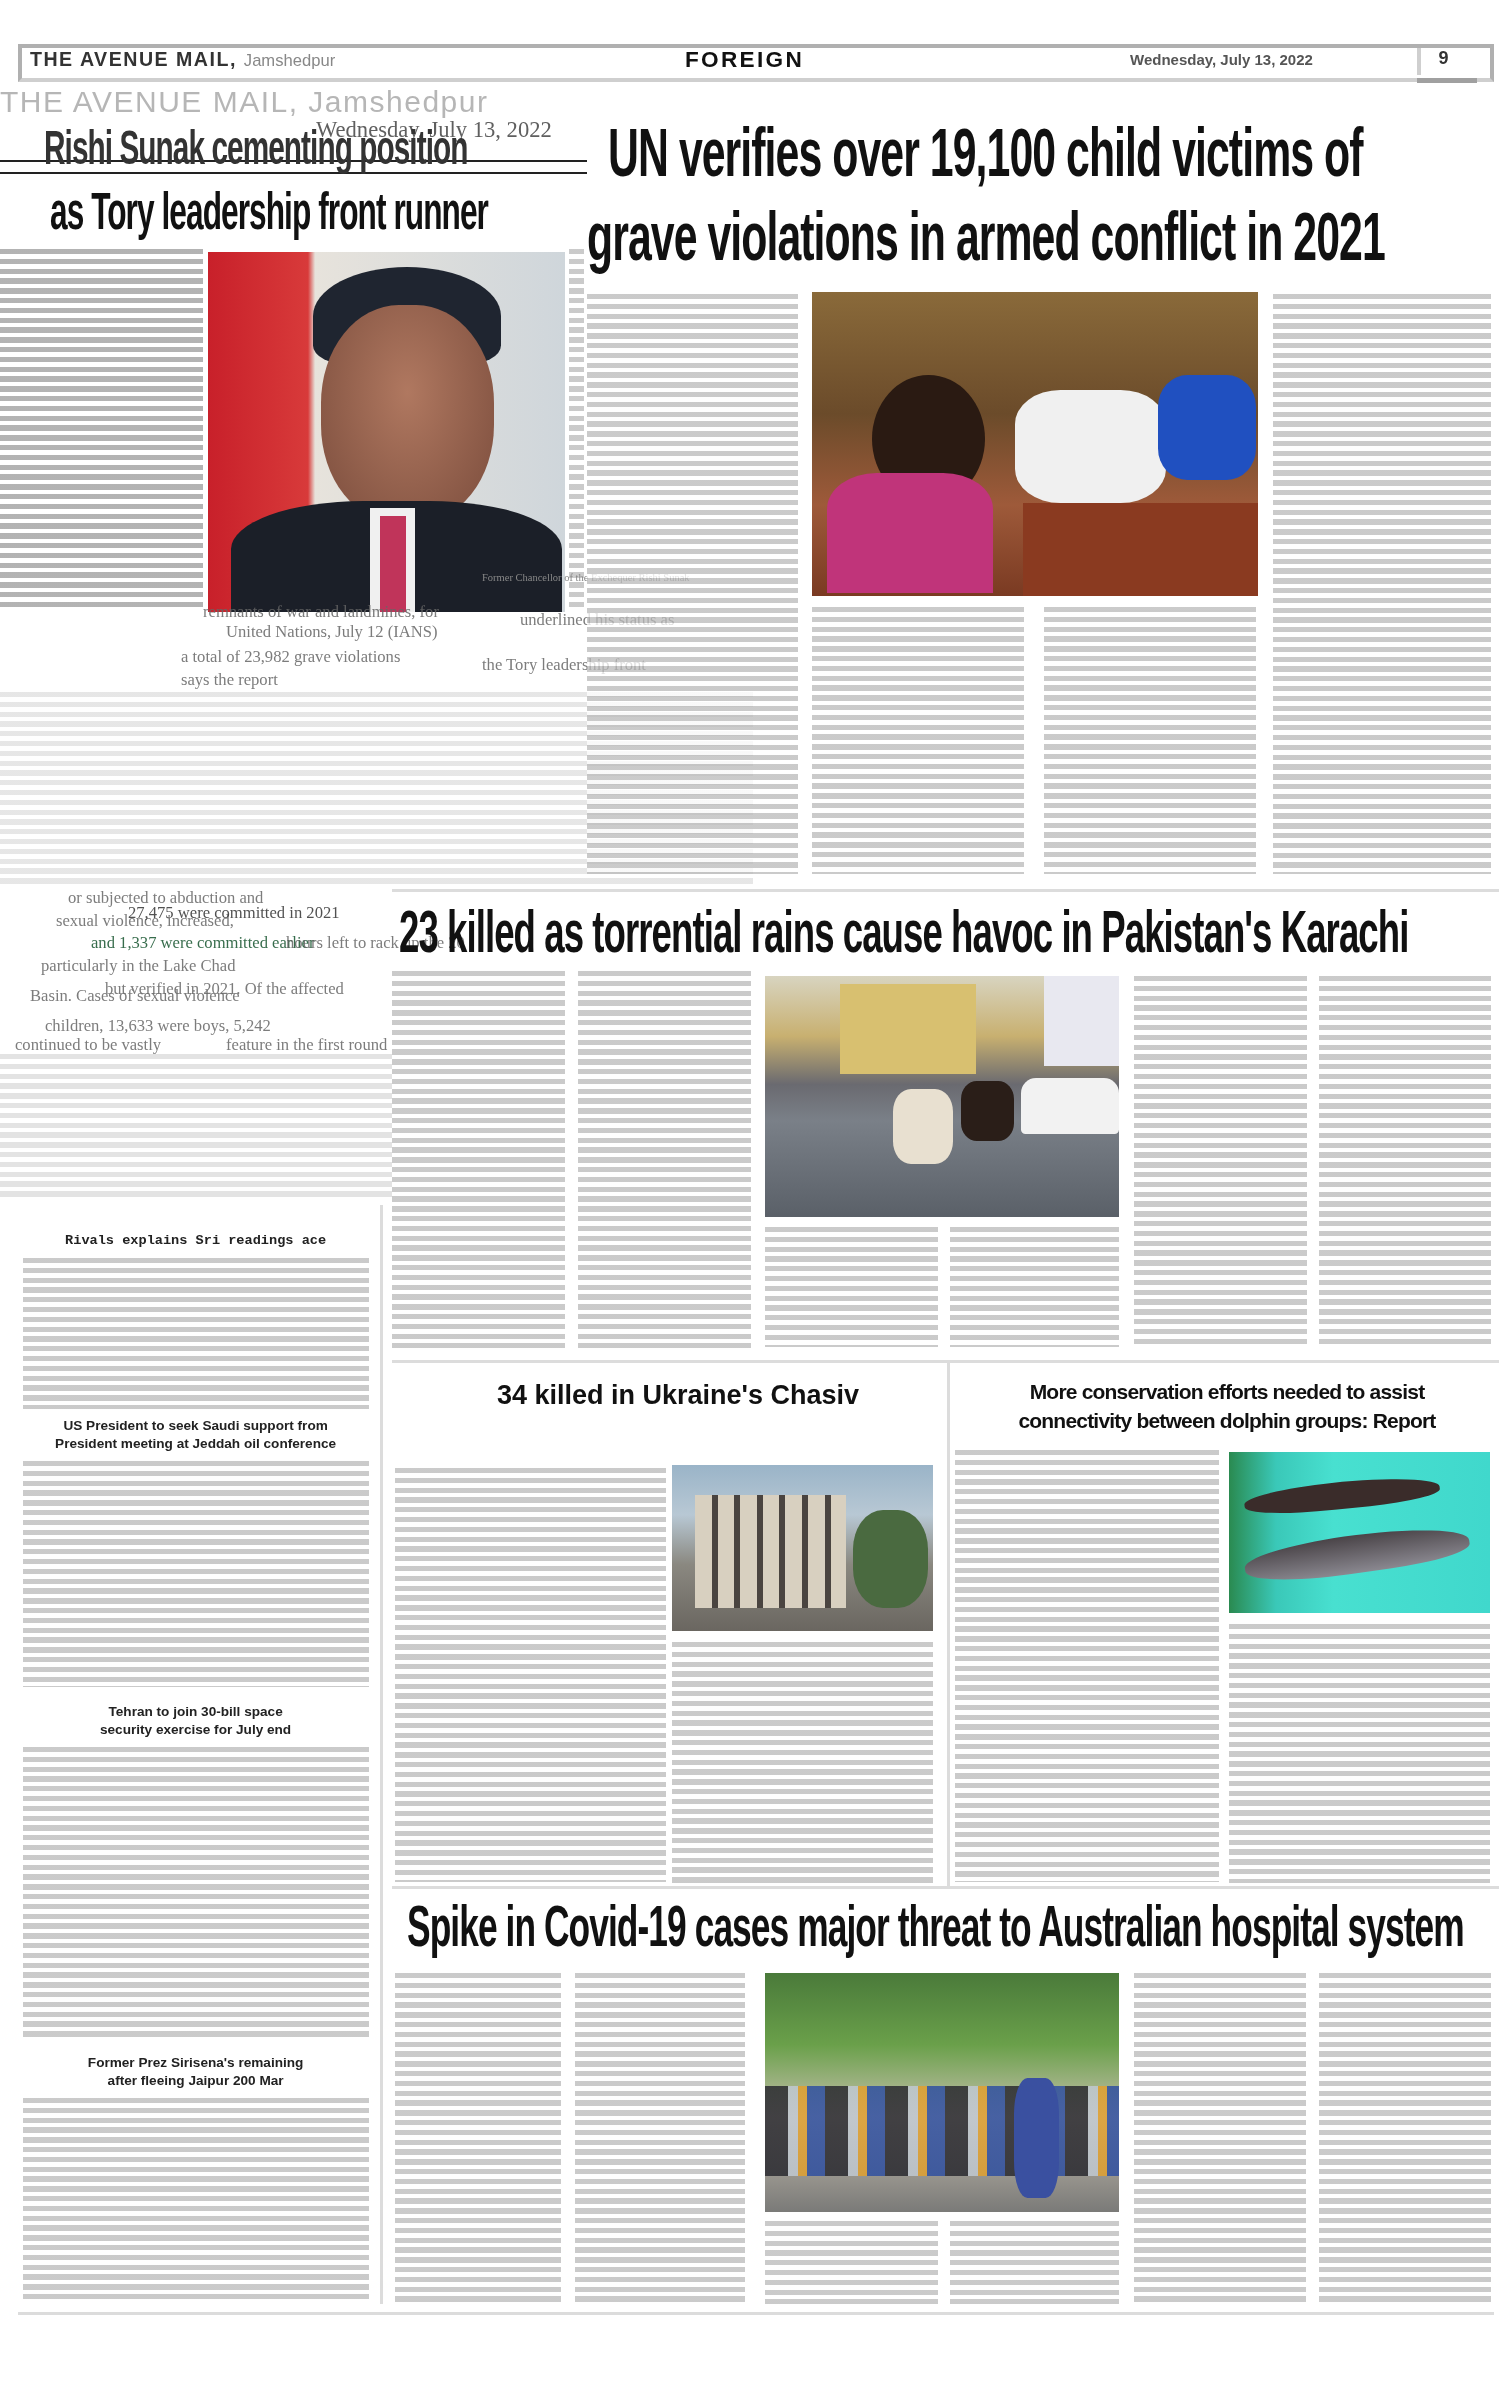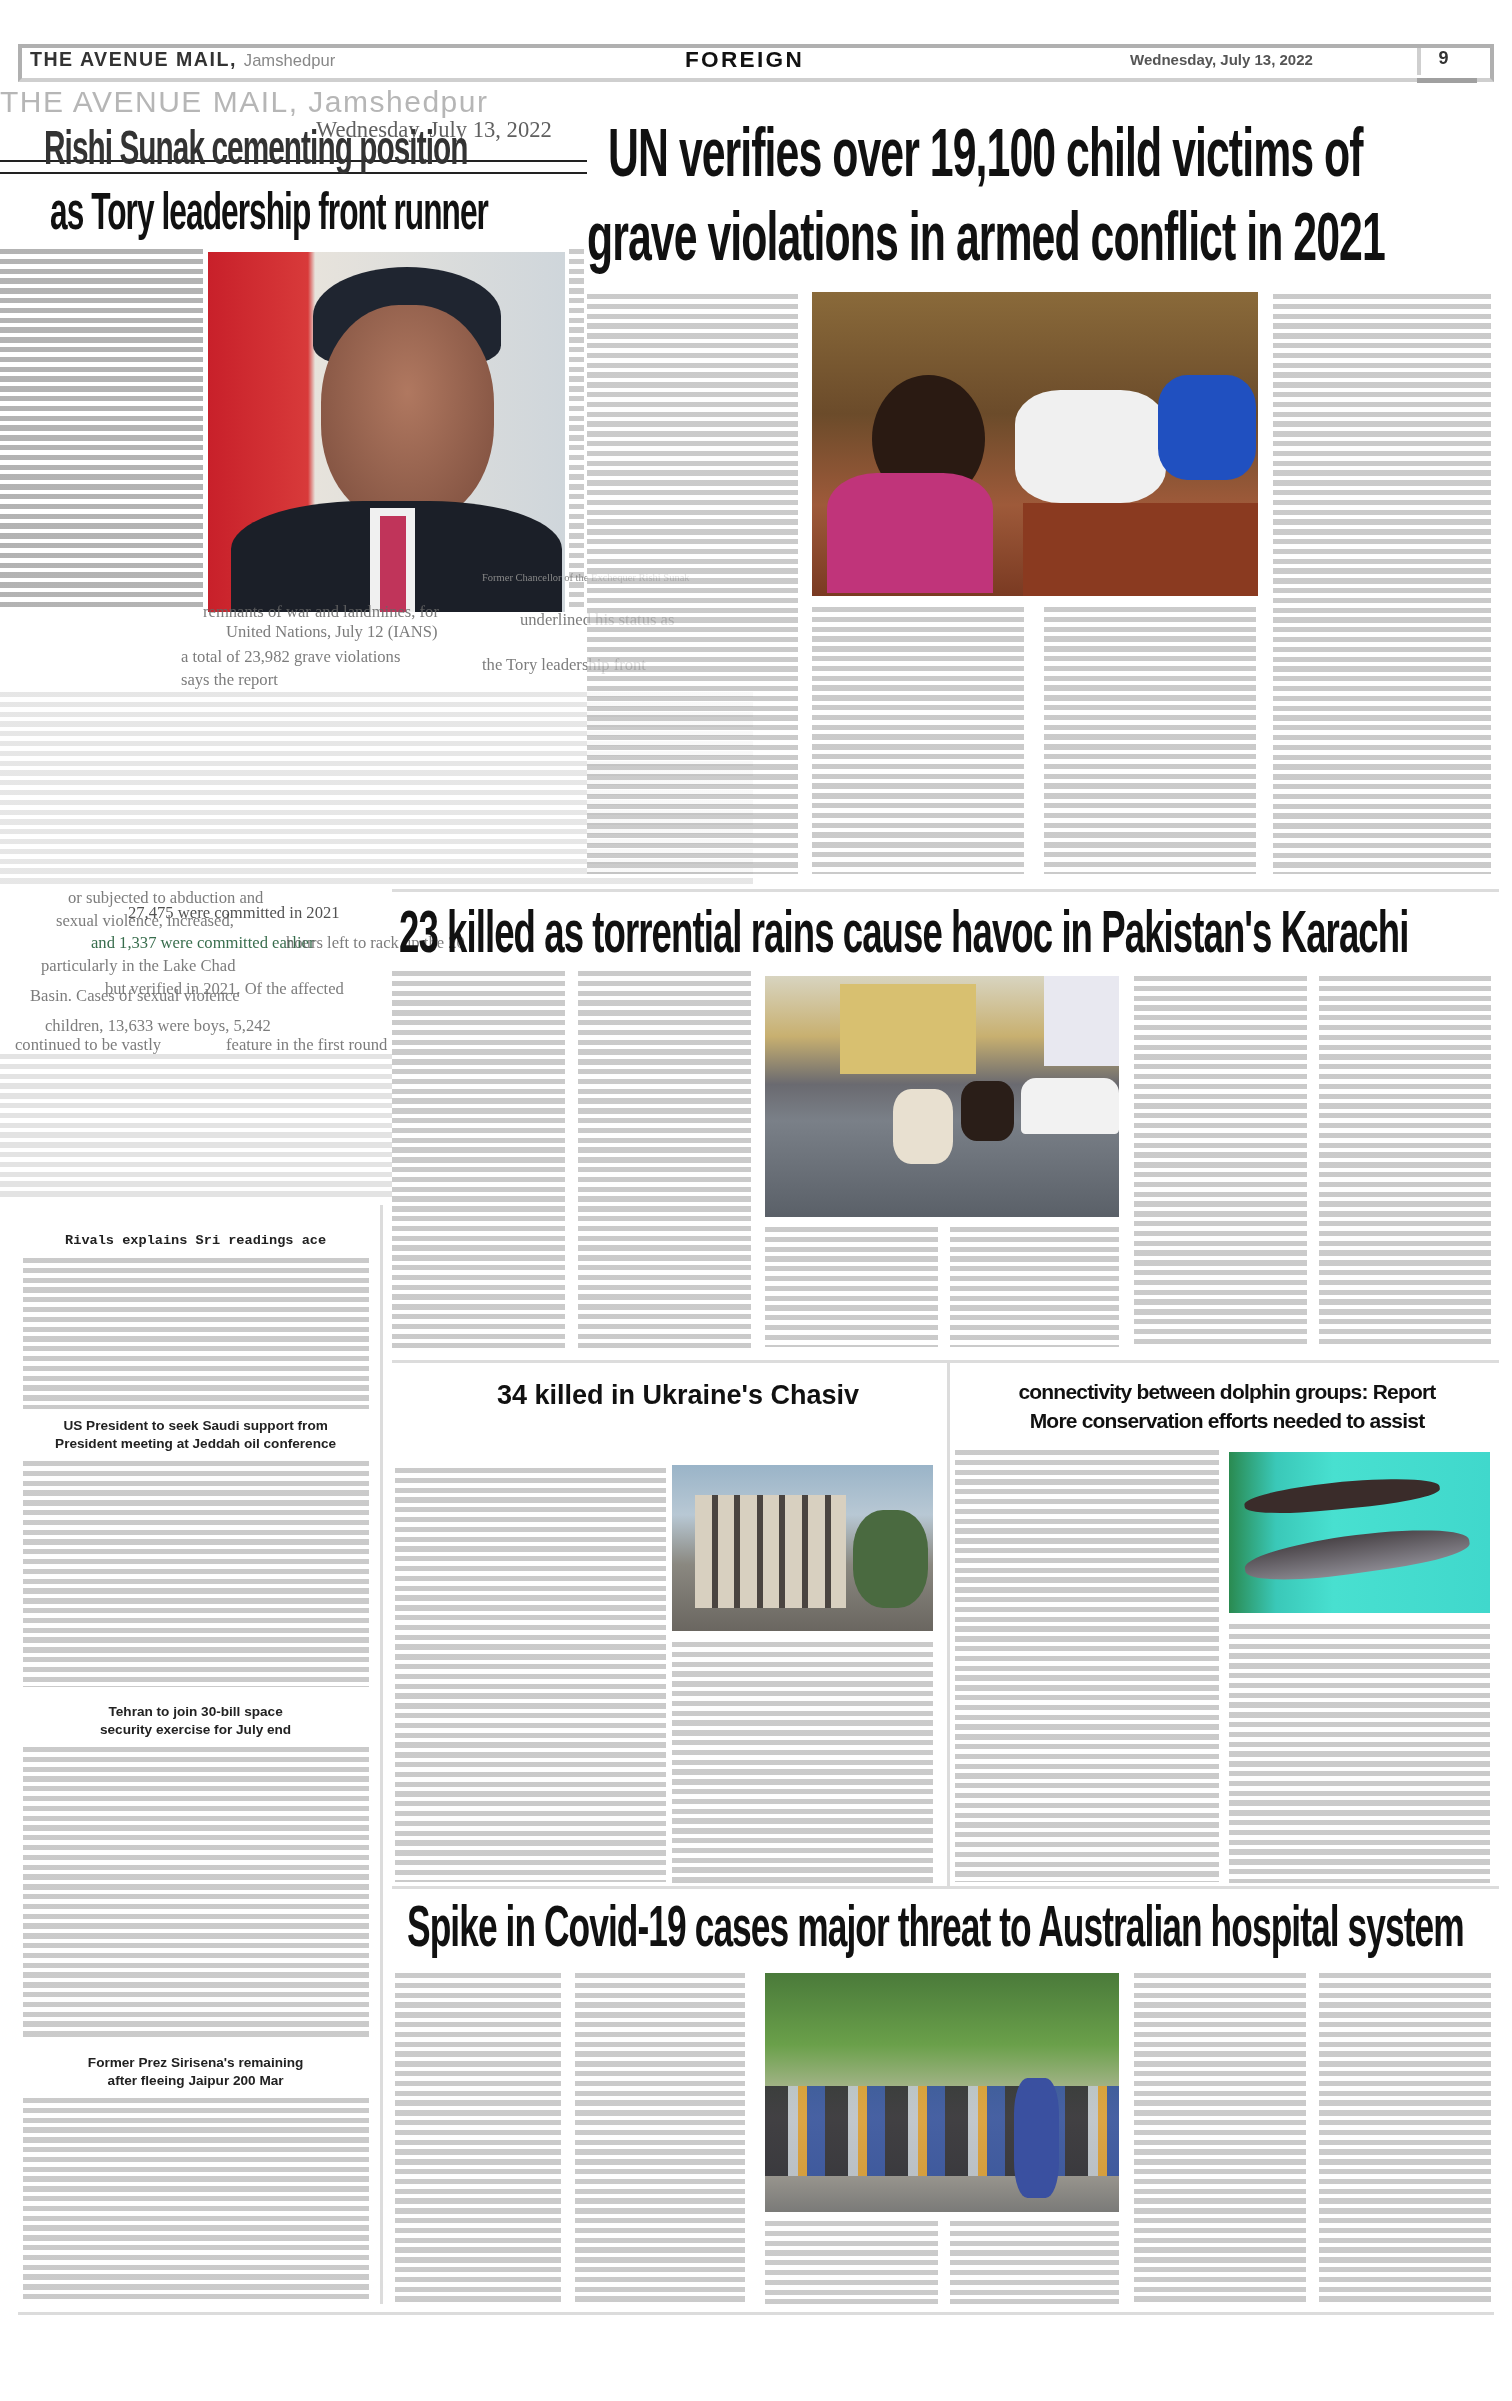--- a/index.html
+++ b/index.html
@@ -117,22 +117,22 @@
   <div>34 killed in Ukraine's Chasiv</div>
 </div>
 <div class="abs col" style="left:395px;top:1468px;width:271px;height:414px;"></div>
 <div class="abs photo" style="left:672px;top:1465px;width:261px;height:166px;background:linear-gradient(180deg,#9ab4c8 0,#b8c8d4 30%,#8a8880 60%,#6a6660 100%);">
   <div class="abs" style="left:22.6px;top:30px;width:151px;height:113px;background:repeating-linear-gradient(90deg,#d8d0c0 0,#d8d0c0 16.6px,#4a4440 16.6px,#4a4440 22.6px);"></div>
   <div class="abs" style="left:181px;top:45px;width:75px;height:98px;background:#4a6a40;border-radius:40%;"></div>
 </div>
 <div class="abs col" style="left:672px;top:1642px;width:261px;height:241px;"></div>
 
 <div class="abs hl" style="left:956px;top:1377px;width:542px;text-align:center;font-size:21px;letter-spacing:-0.8px;line-height:29px;white-space:normal;">
+  <div>More conservation efforts needed to assist</div>
   <div>connectivity between dolphin groups: Report</div>
-  <div>More conservation efforts needed to assist</div>
 </div>
 <div class="abs col" style="left:955px;top:1450px;width:264px;height:432px;"></div>
 <div class="abs photo" style="left:1229px;top:1452px;width:261px;height:161px;background:linear-gradient(90deg,#2a8a50 0,#3ac8b8 18%,#48e0d0 40%,#40d8cc 100%);">
   <div class="abs" style="left:15px;top:30px;width:196px;height:27px;background:#3a2c2a;border-radius:50% 60% 40% 50%;transform:rotate(-6deg);"></div>
   <div class="abs" style="left:15px;top:83px;width:226px;height:38px;background:linear-gradient(180deg,#4a4448,#8a8890);border-radius:50% 60% 40% 50%;transform:rotate(-8deg);"></div>
 </div>
 <div class="abs col" style="left:1229px;top:1624px;width:261px;height:259px;"></div>
 
 <div class="abs rule-h" style="left:392px;top:1886px;width:1107px;"></div>
 <div class="abs hl hl-cond" style="left:407px;top:1893px;font-size:57px;">Spike in Covid-19 cases major threat to Australian hospital system</div>

